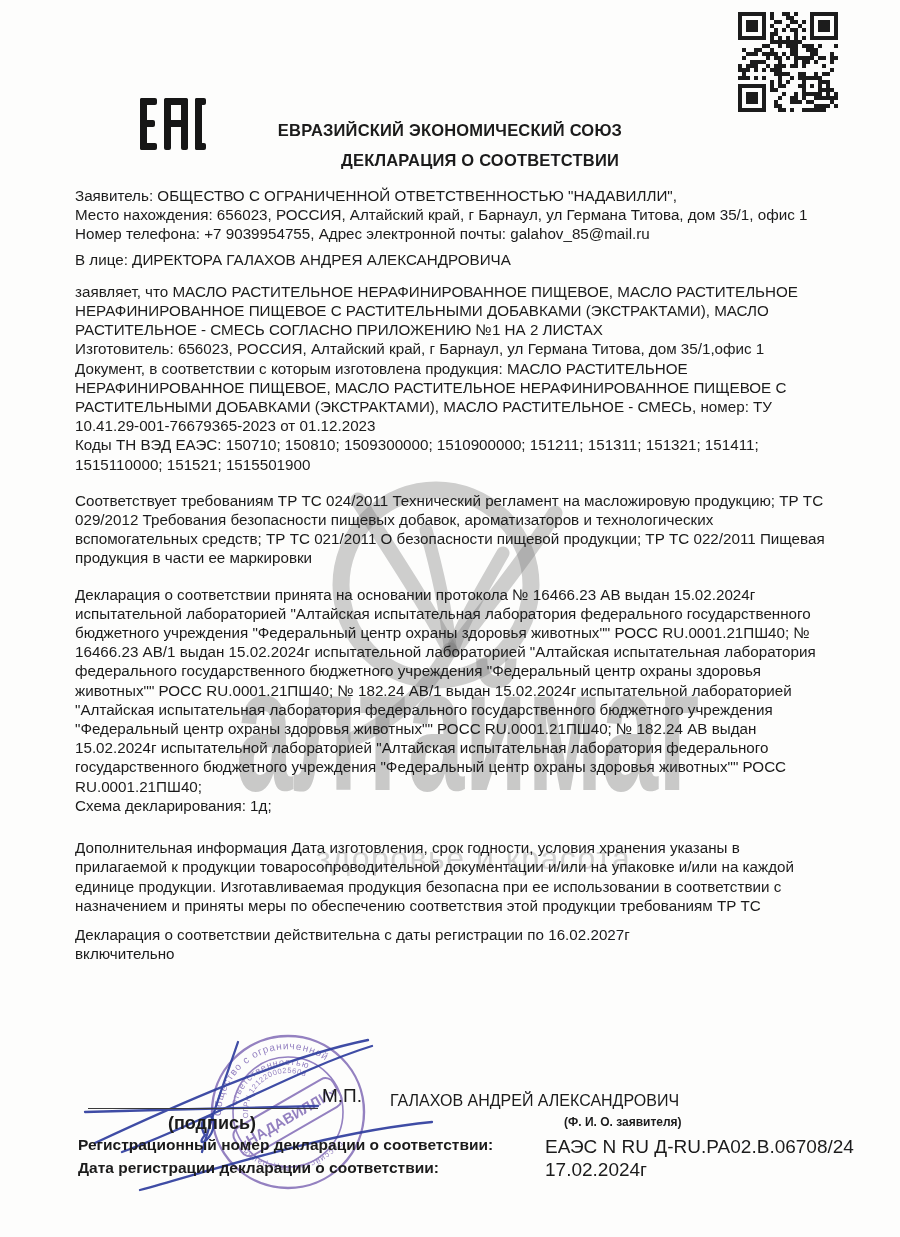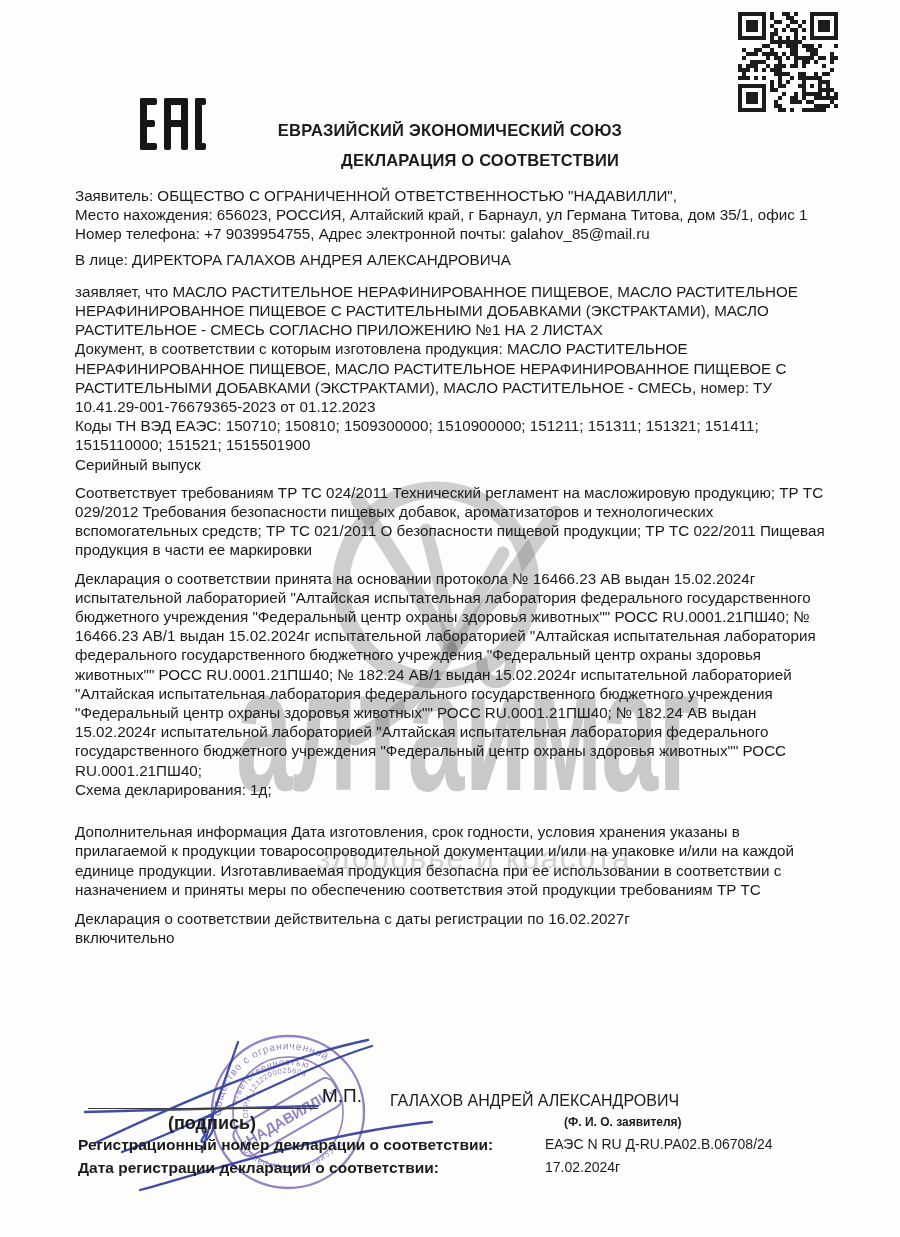--- a/index.html
+++ b/index.html
@@ -19,31 +19,31 @@
     left:236px;top:641px;font-size:176px;font-weight:bold;line-height:1;
     transform:scaleX(.58);transform-origin:left top;color:rgba(122,122,122,.40);white-space:nowrap;
   }
   .wm-tagline{
     left:316px;top:840px;font-size:32px;letter-spacing:1.5px;color:rgba(128,128,128,.34);white-space:nowrap;
   }
   
   .content{position:absolute;left:75px;top:186px;width:756px;font-size:15.2px;line-height:19.2px;}
   .content b{font-weight:normal;}
   .blk{margin:0;}
-  .m6{margin-top:6px;}  .m9{margin-top:9px;}  .m13{margin-top:13px;}
+  .m6{margin-top:6px;}  .m9{margin-top:17px;}  .m13{margin-top:13px;}
   .m23{margin-top:23px;} .m10{margin-top:10px;}
   
   .abs{position:absolute;white-space:nowrap;}
   .mp{left:322px;top:1085px;font-weight:normal;font-size:19px;}
   .fio{left:390px;top:1092px;font-size:16px;}
   .fio-cap{left:564px;top:1115px;font-size:12px;font-weight:bold;}
   .sig-cap{left:168px;top:1113px;font-size:18px;font-weight:bold;}
   .sig-line{position:absolute;left:88px;top:1108px;width:230px;height:0;border-top:1.3px solid #3a3a3a;}
   .foot-label{font-weight:bold;font-size:15.5px;}
-  .foot-val{position:absolute;left:545px;font-size:14px;}
+  .foot-val{position:absolute;left:545px;font-size:19px;}
   .frow1{left:78px;top:1136px;}
   .frow2{left:78px;top:1159px;}
   .frow1 .foot-val,.frow2 .foot-val{left:467px;top:0;}
   .stamp,.signature{position:absolute;}
   .stamp{left:198px;top:1028px;}
   .signature{left:60px;top:1010px;}
 </style>
 </head>
 <body>
 
@@ -386,23 +386,23 @@
     <div class="blk">
         <div class="ln"><b>Заявитель: </b><span>ОБЩЕСТВО С ОГРАНИЧЕННОЙ ОТВЕТСТВЕННОСТЬЮ "НАДАВИЛЛИ",</span></div>
         <div class="ln"><span>Место нахождения: 656023, РОССИЯ, Алтайский край, г Барнаул, ул Германа Титова, дом 35/1, офис 1</span></div>
         <div class="ln"><span>Номер телефона: +7 9039954755, Адрес электронной почты: galahov_85@mail.ru</span></div>
       </div>
     <div class="blk m6">
         <div class="ln"><b>В лице: </b><span>ДИРЕКТОРА ГАЛАХОВ АНДРЕЯ АЛЕКСАНДРОВИЧА</span></div>
       </div>
     <div class="blk m13">
         <div class="ln"><b>заявляет, что  </b><span>МАСЛО РАСТИТЕЛЬНОЕ НЕРАФИНИРОВАННОЕ ПИЩЕВОЕ, МАСЛО РАСТИТЕЛЬНОЕ НЕРАФИНИРОВАННОЕ ПИЩЕВОЕ С РАСТИТЕЛЬНЫМИ ДОБАВКАМИ (ЭКСТРАКТАМИ), МАСЛО РАСТИТЕЛЬНОЕ - СМЕСЬ  СОГЛАСНО ПРИЛОЖЕНИЮ №1 НА 2 ЛИСТАХ</span></div>
+        <div class="ln"><b>Изготовитель: </b><span>656023, РОССИЯ, Алтайский край, г Барнаул, ул Германа Титова, дом 35/1,офис 1</span></div>
         <div class="ln"><span>Документ, в соответствии с которым изготовлена продукция: МАСЛО РАСТИТЕЛЬНОЕ НЕРАФИНИРОВАННОЕ ПИЩЕВОЕ,  МАСЛО РАСТИТЕЛЬНОЕ НЕРАФИНИРОВАННОЕ ПИЩЕВОЕ С РАСТИТЕЛЬНЫМИ ДОБАВКАМИ (ЭКСТРАКТАМИ),  МАСЛО РАСТИТЕЛЬНОЕ - СМЕСЬ, номер: ТУ 10.41.29-001-76679365-2023 от 01.12.2023</span></div>
         <div class="ln"><span>Коды ТН ВЭД ЕАЭС: 150710; 150810; 1509300000; 1510900000; 151211; 151311; 151321; 151411; 1515110000; 151521; 1515501900</span></div>
-        <div class="ln"><span>Серийный выпуск</span></div>
       </div>
     <div class="blk m9">
         <div class="ln"><b>Соответствует требованиям  </b><span>ТР ТС 024/2011 Технический регламент на масложировую продукцию; ТР ТС 029/2012 Требования безопасности пищевых добавок, ароматизаторов и технологических вспомогательных средств; ТР ТС 021/2011 О безопасности пищевой продукции; ТР ТС 022/2011 Пищевая продукция в части ее маркировки</span></div>
       </div>
     <div class="blk m9">
         <div class="ln"><b>Декларация о соответствии принята на основании протокола </b><span>№ 16466.23 АВ выдан 15.02.2024г  испытательной лабораторией "Алтайская испытательная лаборатория федерального государственного бюджетного учреждения "Федеральный центр охраны здоровья животных"" РОСС RU.0001.21ПШ40; № 16466.23 АВ/1 выдан 15.02.2024г  испытательной лабораторией "Алтайская испытательная лаборатория федерального государственного бюджетного учреждения "Федеральный центр охраны здоровья животных"" РОСС RU.0001.21ПШ40; № 182.24 АВ/1 выдан 15.02.2024г  испытательной лабораторией "Алтайская испытательная лаборатория федерального государственного бюджетного учреждения "Федеральный центр охраны здоровья животных"" РОСС RU.0001.21ПШ40; № 182.24 АВ выдан 15.02.2024г  испытательной лабораторией "Алтайская испытательная лаборатория федерального государственного бюджетного учреждения "Федеральный центр охраны здоровья животных"" РОСС RU.0001.21ПШ40;</span></div>
         <div class="ln"><span>Схема декларирования: 1д;</span></div>
       </div>
     <div class="blk m23">
         <div class="ln"><b>Дополнительная информация </b><span>Дата изготовления, срок годности, условия хранения указаны в прилагаемой к продукции товаросопроводительной документации и/или на упаковке и/или на каждой единице продукции. Изготавливаемая продукция безопасна при ее использовании в соответствии с назначением и приняты меры по обеспечению соответствия этой продукции требованиям ТР ТС</span></div>

